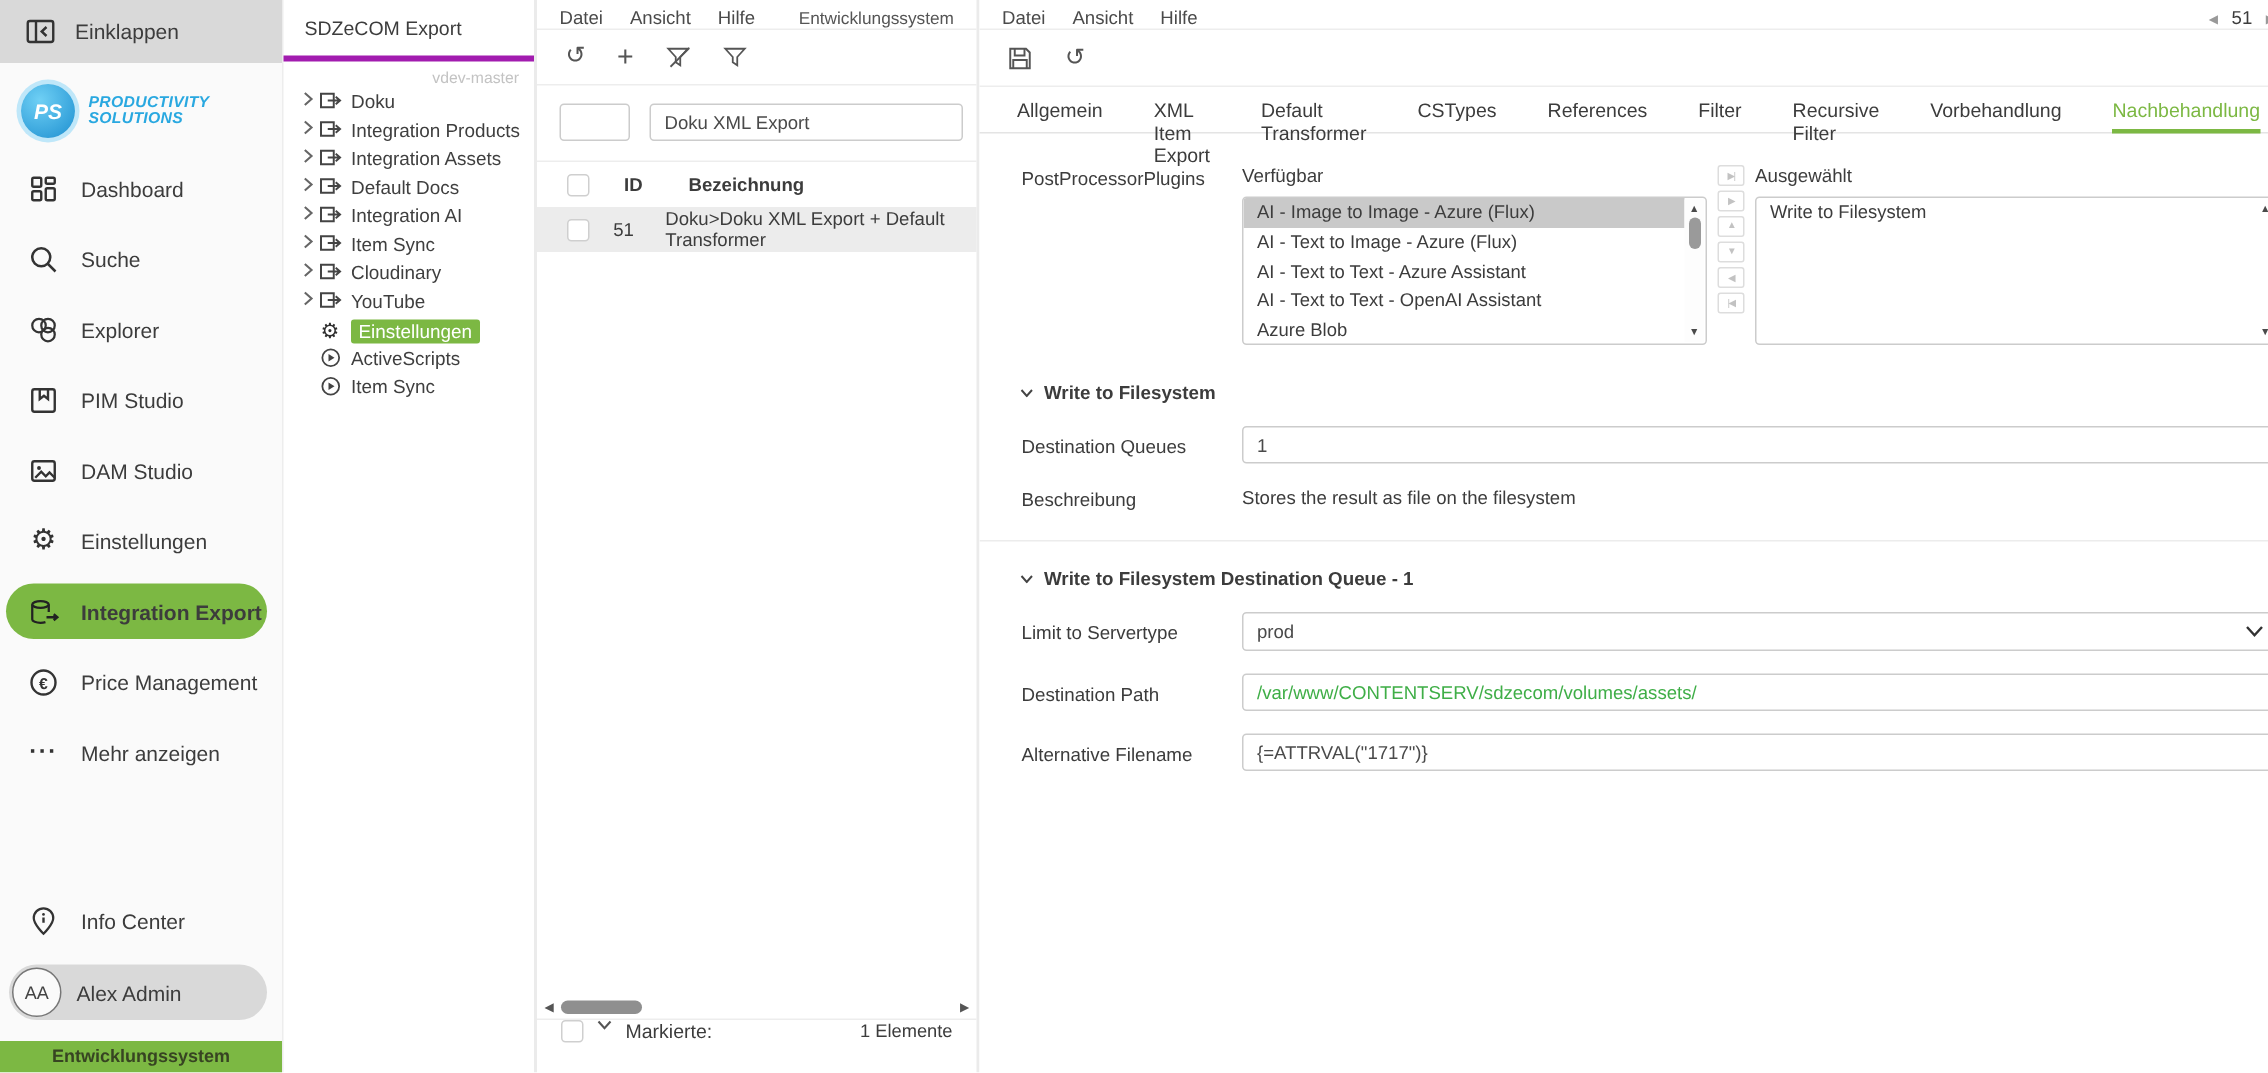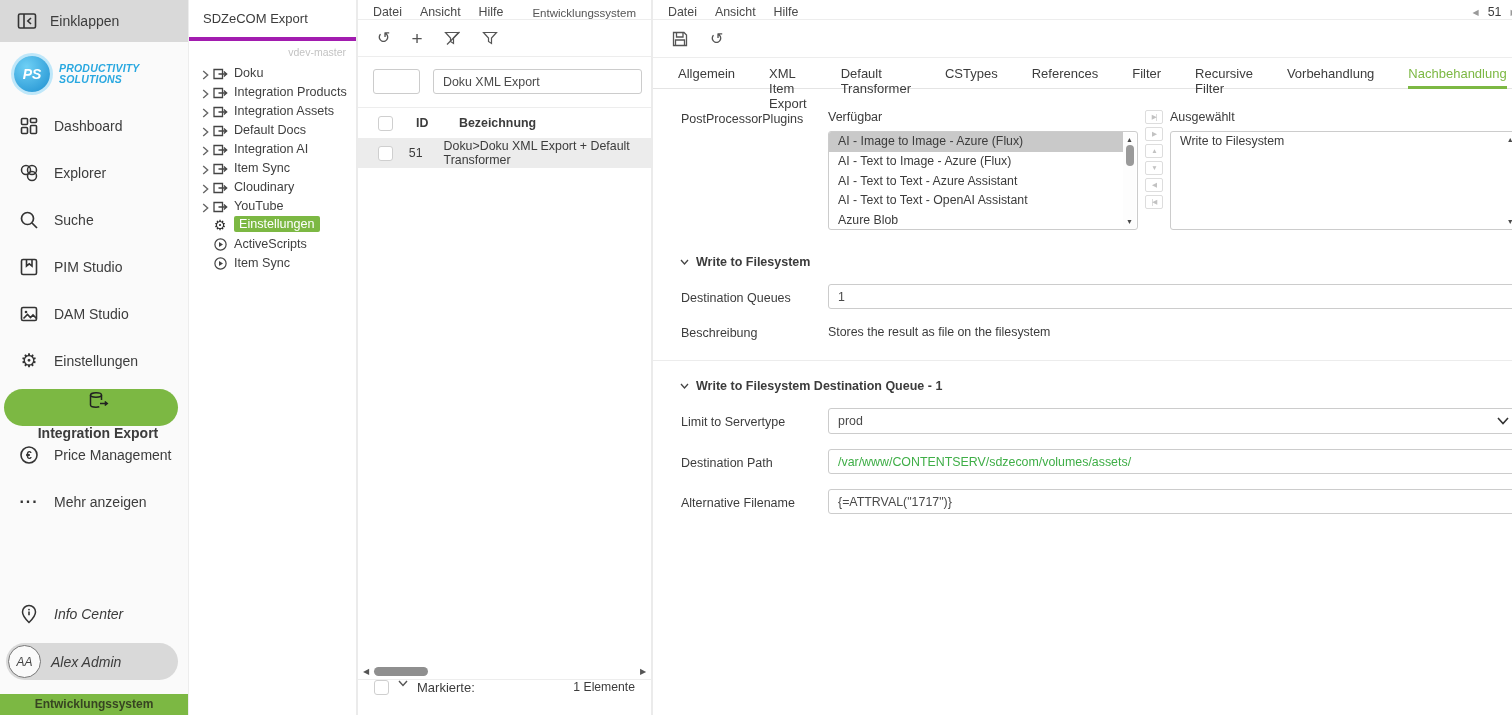--- a/index.html
+++ b/index.html
@@ -12,35 +12,35 @@
   .collapse-bar { height: 42px; background: #d9d9d9; display: flex; align-items: center; gap: 13px; padding-left: 17px; font-size: 14px; }
   .logo-row { display: flex; align-items: center; gap: 9px; padding: 14px 0 10px 14px; }
   .ps-badge { width: 36px; height: 36px; border-radius: 50%; flex: none;
     background: radial-gradient(circle at 35% 30%, #6fd0f5, #1d8fd0); color: #fff;
     display: flex; align-items: center; justify-content: center; font-weight: 800; font-style: italic; font-size: 14px;
     box-shadow: 0 0 0 3px #bfe7f9; }
   .logo-text { color: #29a8e0; font-weight: 800; font-style: italic; font-size: 10.5px; line-height: 11px; letter-spacing: .2px; }
   .nav { display: flex; flex-direction: column; }
   .nav-item { height: 47px; display: flex; align-items: center; gap: 14px; padding-left: 18px; font-size: 14px; cursor: default; }
   .nav-item .nicon { width: 22px; height: 22px; display: flex; align-items: center; justify-content: center; flex: none; }
-  .nav-item.active { background: #7cb843; border-radius: 22px; margin: 5px 10px 5px 4px; height: 37px; padding-left: 14px; font-weight: 700; flex-direction: column; }
+  .nav-item.active { background: #7cb843; border-radius: 22px; margin: 5px 10px 5px 4px; height: 37px; padding-left: 14px; font-weight: 700; }
   .glyph-icon { font-size: 19px; color: #333; line-height: 1; }
   .dots-glyph { font-size: 16px; font-weight: 700; letter-spacing: 1px; color: #333; }
-  .sidebar-bottom { margin-top: auto; font-style: italic; }
+  .sidebar-bottom { margin-top: auto; }
   .user-pill { background: #d9d9d9; border-radius: 20px; margin: 6px 10px 14px 6px; height: 37px; display: flex; align-items: center; gap: 10px; padding-left: 2px; }
   .avatar { width: 33px; height: 33px; border-radius: 50%; border: 1.5px solid #777; display: flex; align-items: center; justify-content: center; font-size: 12px; color: #444; background: #fafafa; flex: none; }
   .user-name { font-size: 14px; }
   .env-footer { height: 21px; background: #7cb843; text-align: center; font-weight: 700; font-size: 12px; line-height: 21px; color: #374422; }
 
   
   .tree-panel { width: 170px; background: #fff; border-left: 1px solid #ededed; border-right: 2px solid #ebebeb; flex: none; display: flex; flex-direction: column; }
   .tree-title { padding: 11px 14px; font-size: 13px; border-bottom: 4px solid #a21caf; }
   .tree-version { text-align: right; color: #c3c3c3; font-size: 10.5px; padding: 5px 10px 1px; }
   .tree-list { padding: 2px 0; }
-  .tree-item { display: flex; align-items: flex-end; height: 19px; padding-left: 10px; font-size: 12.6px; color: #3f3f3f; cursor: default; }
+  .tree-item { display: flex; align-items: flex-start; height: 19px; padding-left: 10px; font-size: 12.6px; color: #3f3f3f; cursor: default; }
   .tree-item .tw { width: 13px; display: flex; align-items: center; justify-content: center; flex: none; }
   .tree-item .ticon { width: 16px; margin-right: 6px; display: flex; align-items: center; justify-content: center; flex: none; }
   .tree-item.noexp { padding-left: 23px; }
   .chip-active { background: #7cb843; color: #fff; padding: 1px 5px; border-radius: 2px; }
   .gear-small { font-size: 14px; color: #2f2f2f; line-height: 1; }
 
   
   .list-panel { width: 295px; border-right: 2px solid #ebebeb; flex: none; display: flex; flex-direction: column; background: #fff; }
   .menubar { height: 20px; display: flex; align-items: flex-end; gap: 18px; padding: 0 15px; border-bottom: 1px solid #ededed; font-size: 12.4px; color: #4a4a4a; }
   .menubar .right { margin-left: auto; font-size: 11.5px; color: #555; }
@@ -133,36 +133,36 @@
               <rect x="2.5" y="2.5" width="6" height="6" rx="1"></rect>
               <rect x="11.5" y="2.5" width="6" height="4" rx="1"></rect>
               <rect x="2.5" y="11.5" width="6" height="6" rx="1"></rect>
               <rect x="11.5" y="9.5" width="6" height="8" rx="1"></rect>
             </svg>
         </span>
         <span>Dashboard</span>
       </div>
       <div class="nav-item">
         <span class="nicon">
+          <svg width="20" height="20" viewBox="0 0 20 20" fill="none" stroke="#333" stroke-width="1.7">
+              <circle cx="8.5" cy="8.5" r="6"></circle>
+              <line x1="13" y1="13" x2="18" y2="18"></line>
+            </svg>
+        </span>
+        <span>Suche</span>
+      </div>
+      <div class="nav-item">
+        <span class="nicon">
           <svg width="20" height="20" viewBox="0 0 20 20" fill="none" stroke="#333" stroke-width="1.5">
               <circle cx="7" cy="7" r="4.5"></circle>
               <circle cx="13" cy="13" r="4.5"></circle>
               <circle cx="13" cy="7" r="4.5"></circle>
             </svg>
         </span>
         <span>Explorer</span>
-      </div>
-      <div class="nav-item">
-        <span class="nicon">
-          <svg width="20" height="20" viewBox="0 0 20 20" fill="none" stroke="#333" stroke-width="1.7">
-              <circle cx="8.5" cy="8.5" r="6"></circle>
-              <line x1="13" y1="13" x2="18" y2="18"></line>
-            </svg>
-        </span>
-        <span>Suche</span>
       </div>
       <div class="nav-item">
         <span class="nicon">
           <svg width="20" height="20" viewBox="0 0 20 20" fill="none" stroke="#333" stroke-width="1.6">
               <rect x="2.5" y="2.5" width="15" height="15" rx="1.5"></rect>
               <path d="M7.5 2.5v6.5l2.8-2.2 2.7 2.2V2.5"></path>
             </svg>
         </span>
         <span>PIM Studio</span>
       </div>

